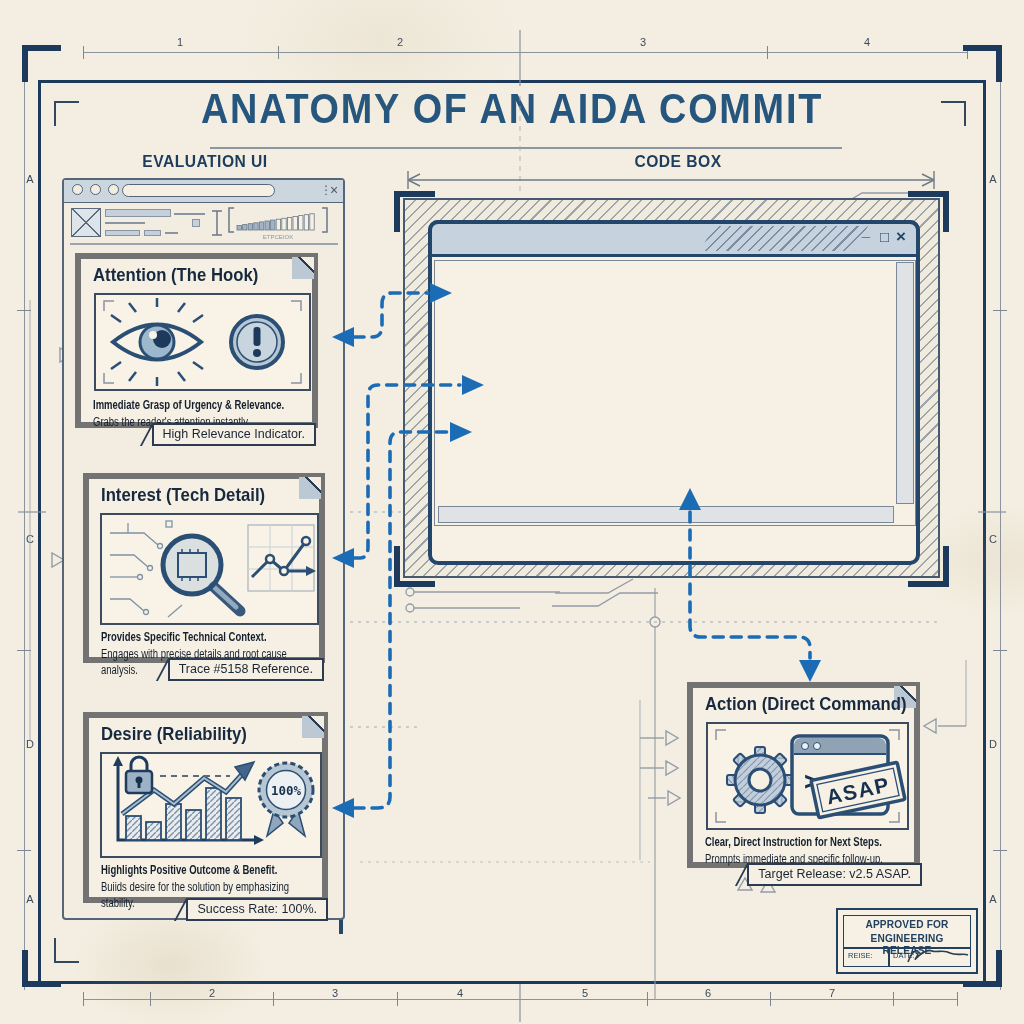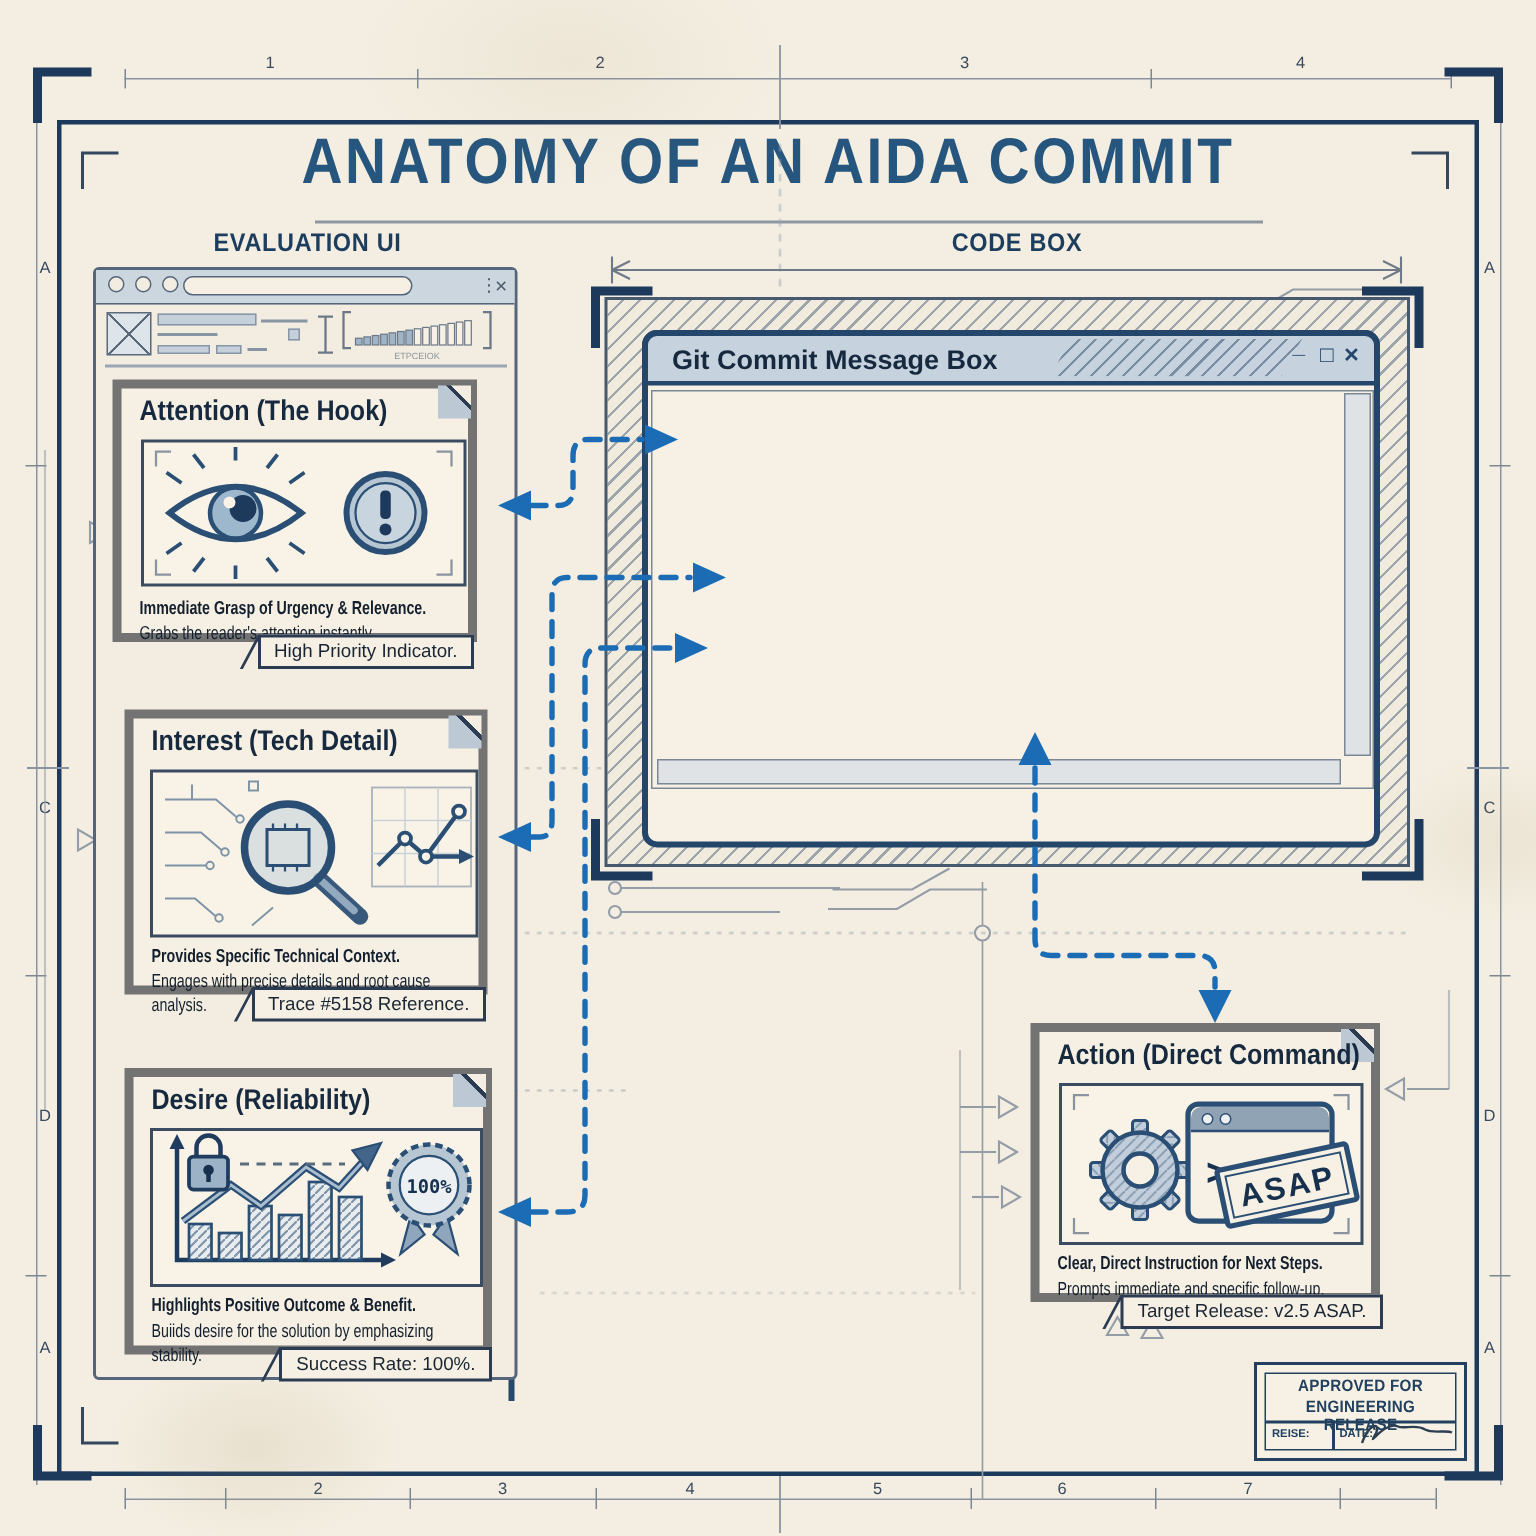--- a/index.html
+++ b/index.html
@@ -74,21 +74,21 @@
   #status-hatch{position:absolute;right:0;top:0;width:10px;height:100%;
      background:repeating-linear-gradient(135deg,transparent 0 4px,rgba(60,85,115,.5) 4px 5.5px);}
   
   #stamp-box{position:absolute;left:836px;top:908px;width:142px;height:66px;border:2.5px solid #22405f;
      background:rgba(246,241,228,.92);box-sizing:border-box;z-index:4;}
   #stamp-inner{position:absolute;left:5px;top:5px;right:5px;bottom:5px;border:1.5px solid #22405f;}
   .stamp-line{position:absolute;width:100%;text-align:center;font-size:11px;font-weight:bold;color:#22405f;
      transform:scaleX(.92);letter-spacing:.2px;}
   #stamp-div{position:absolute;left:0;right:0;top:31px;height:1.5px;background:#22405f;}
   #stamp-vdiv{position:absolute;left:44px;top:31px;width:1.5px;bottom:0;background:#22405f;}
-  .stamp-field{position:absolute;top:35px;font-size:7.5px;font-weight:bold;color:#22405f;}
+  .stamp-field{position:absolute;top:35px;font-size:7.5px;font-weight:normal;color:#22405f;}
   .zlow{z-index:1}.zmid{z-index:2}.ztop{z-index:6}
 </style>
 </head>
 <body>
 
 <div id="canvas">
 
   <svg class="abs zlow" width="1024" height="1024" viewBox="0 0 1024 1024">
     <g stroke="#939ca7" stroke-width="1.4" fill="none">
       <circle cx="553" cy="204" r="4"></circle>
@@ -311,21 +311,21 @@
           <circle cx="161" cy="47" r="20" fill="#c8d4de" stroke="#2a4e74" stroke-width="1.5"></circle>
           <rect x="157.5" y="32" width="7" height="19" rx="3" fill="#1d3a5c"></rect>
           <circle cx="161" cy="58" r="4" fill="#1d3a5c"></circle>
         </g>
       </svg>
     </div>
     <div class="card-text" style="top:138px;">
       <div class="card-bold">Immediate Grasp of Urgency &amp; Relevance.</div>
       <div>Grabs the reader's attention instantly.</div>
     </div>
-    <div class="tag" style="right:-4px;bottom:-24px;">High Priority Indicator.</div>
+    <div class="tag" style="right:-4px;bottom:-24px;">High Relevance Indicator.</div>
   </div>
 
   <div class="card" style="left:83px;top:473px;width:242px;height:190px;">
     <span class="dogear"></span>
     <div class="card-title">Interest (Tech Detail)</div>
     <div class="illo" style="left:11px;top:34px;width:219px;height:112px;">
       <svg width="215" height="108" viewBox="0 0 215 108">
         <g stroke="#7f93a6" stroke-width="1.3" fill="none">
           <path d="M8,18 H42 L56,30"></path>
             <path d="M8,40 H32 L46,52"></path>
@@ -412,21 +412,20 @@
       <div class="card-bold">Highlights Positive Outcome &amp; Benefit.</div>
       <div>Buiids desire for the solution by emphasizing stability.</div>
     </div>
     <div class="tag" style="right:-6px;bottom:-24px;">Success Rate: 100%.</div>
   </div>
 
   <div id="codebox-frame" class="zmid"></div>
 
   <div id="commit-window"></div>
   <div id="commit-titlebar">
-    <span id="commit-title">Git Commit Message Box</span>
     <span id="titlebar-hatch"></span>
     <span class="win-ctl" style="right:46px;top:-2px;">_</span>
     <span class="win-ctl" style="right:27px;">□</span>
     <span class="win-ctl" style="right:10px;font-size:17px;top:3px;">×</span>
   </div>
 
   <div id="commit-content"></div>
   <div class="cline" style="left:455px;top:284px;"><b>Subject:</b><span> Fix Critical Crash in payment flow [A]</span></div>
   <div class="cline" style="left:455px;top:330px;"><b>Body:</b><span></span></div>
   <div class="cline" style="left:489px;top:377px;"><b></b><span>Caused by race condition (Trace #3421) [I]</span></div>

